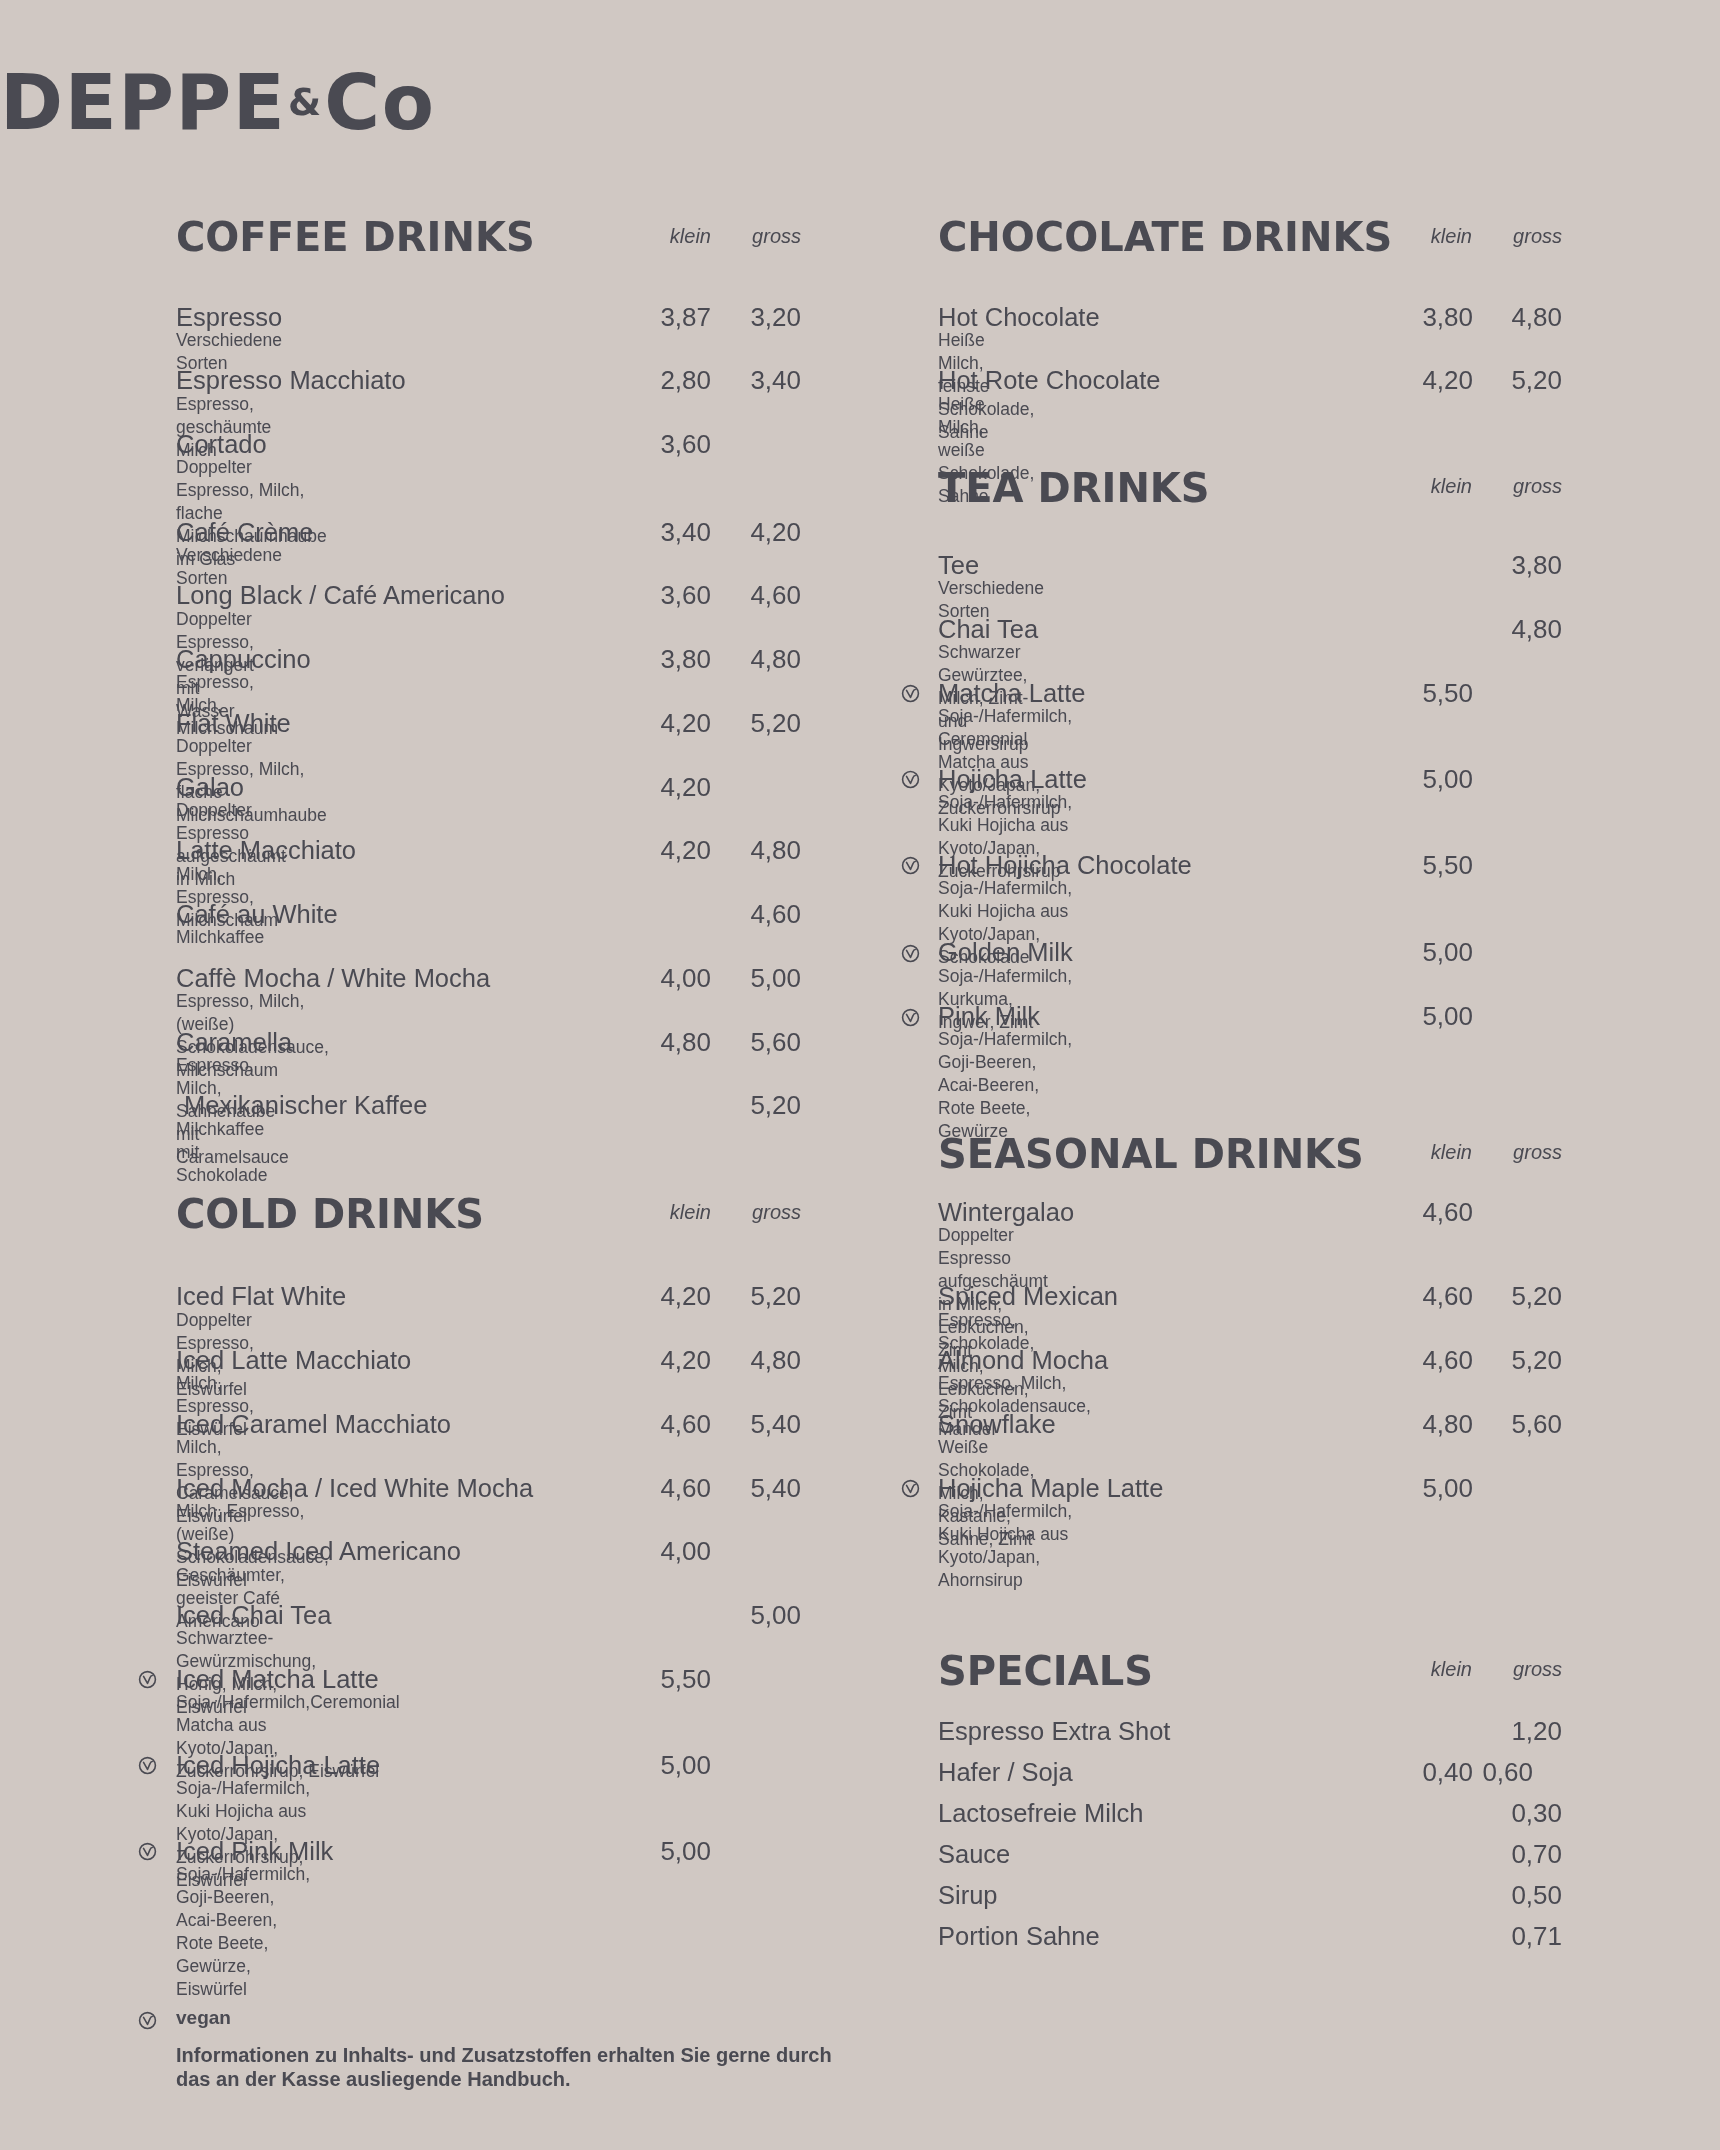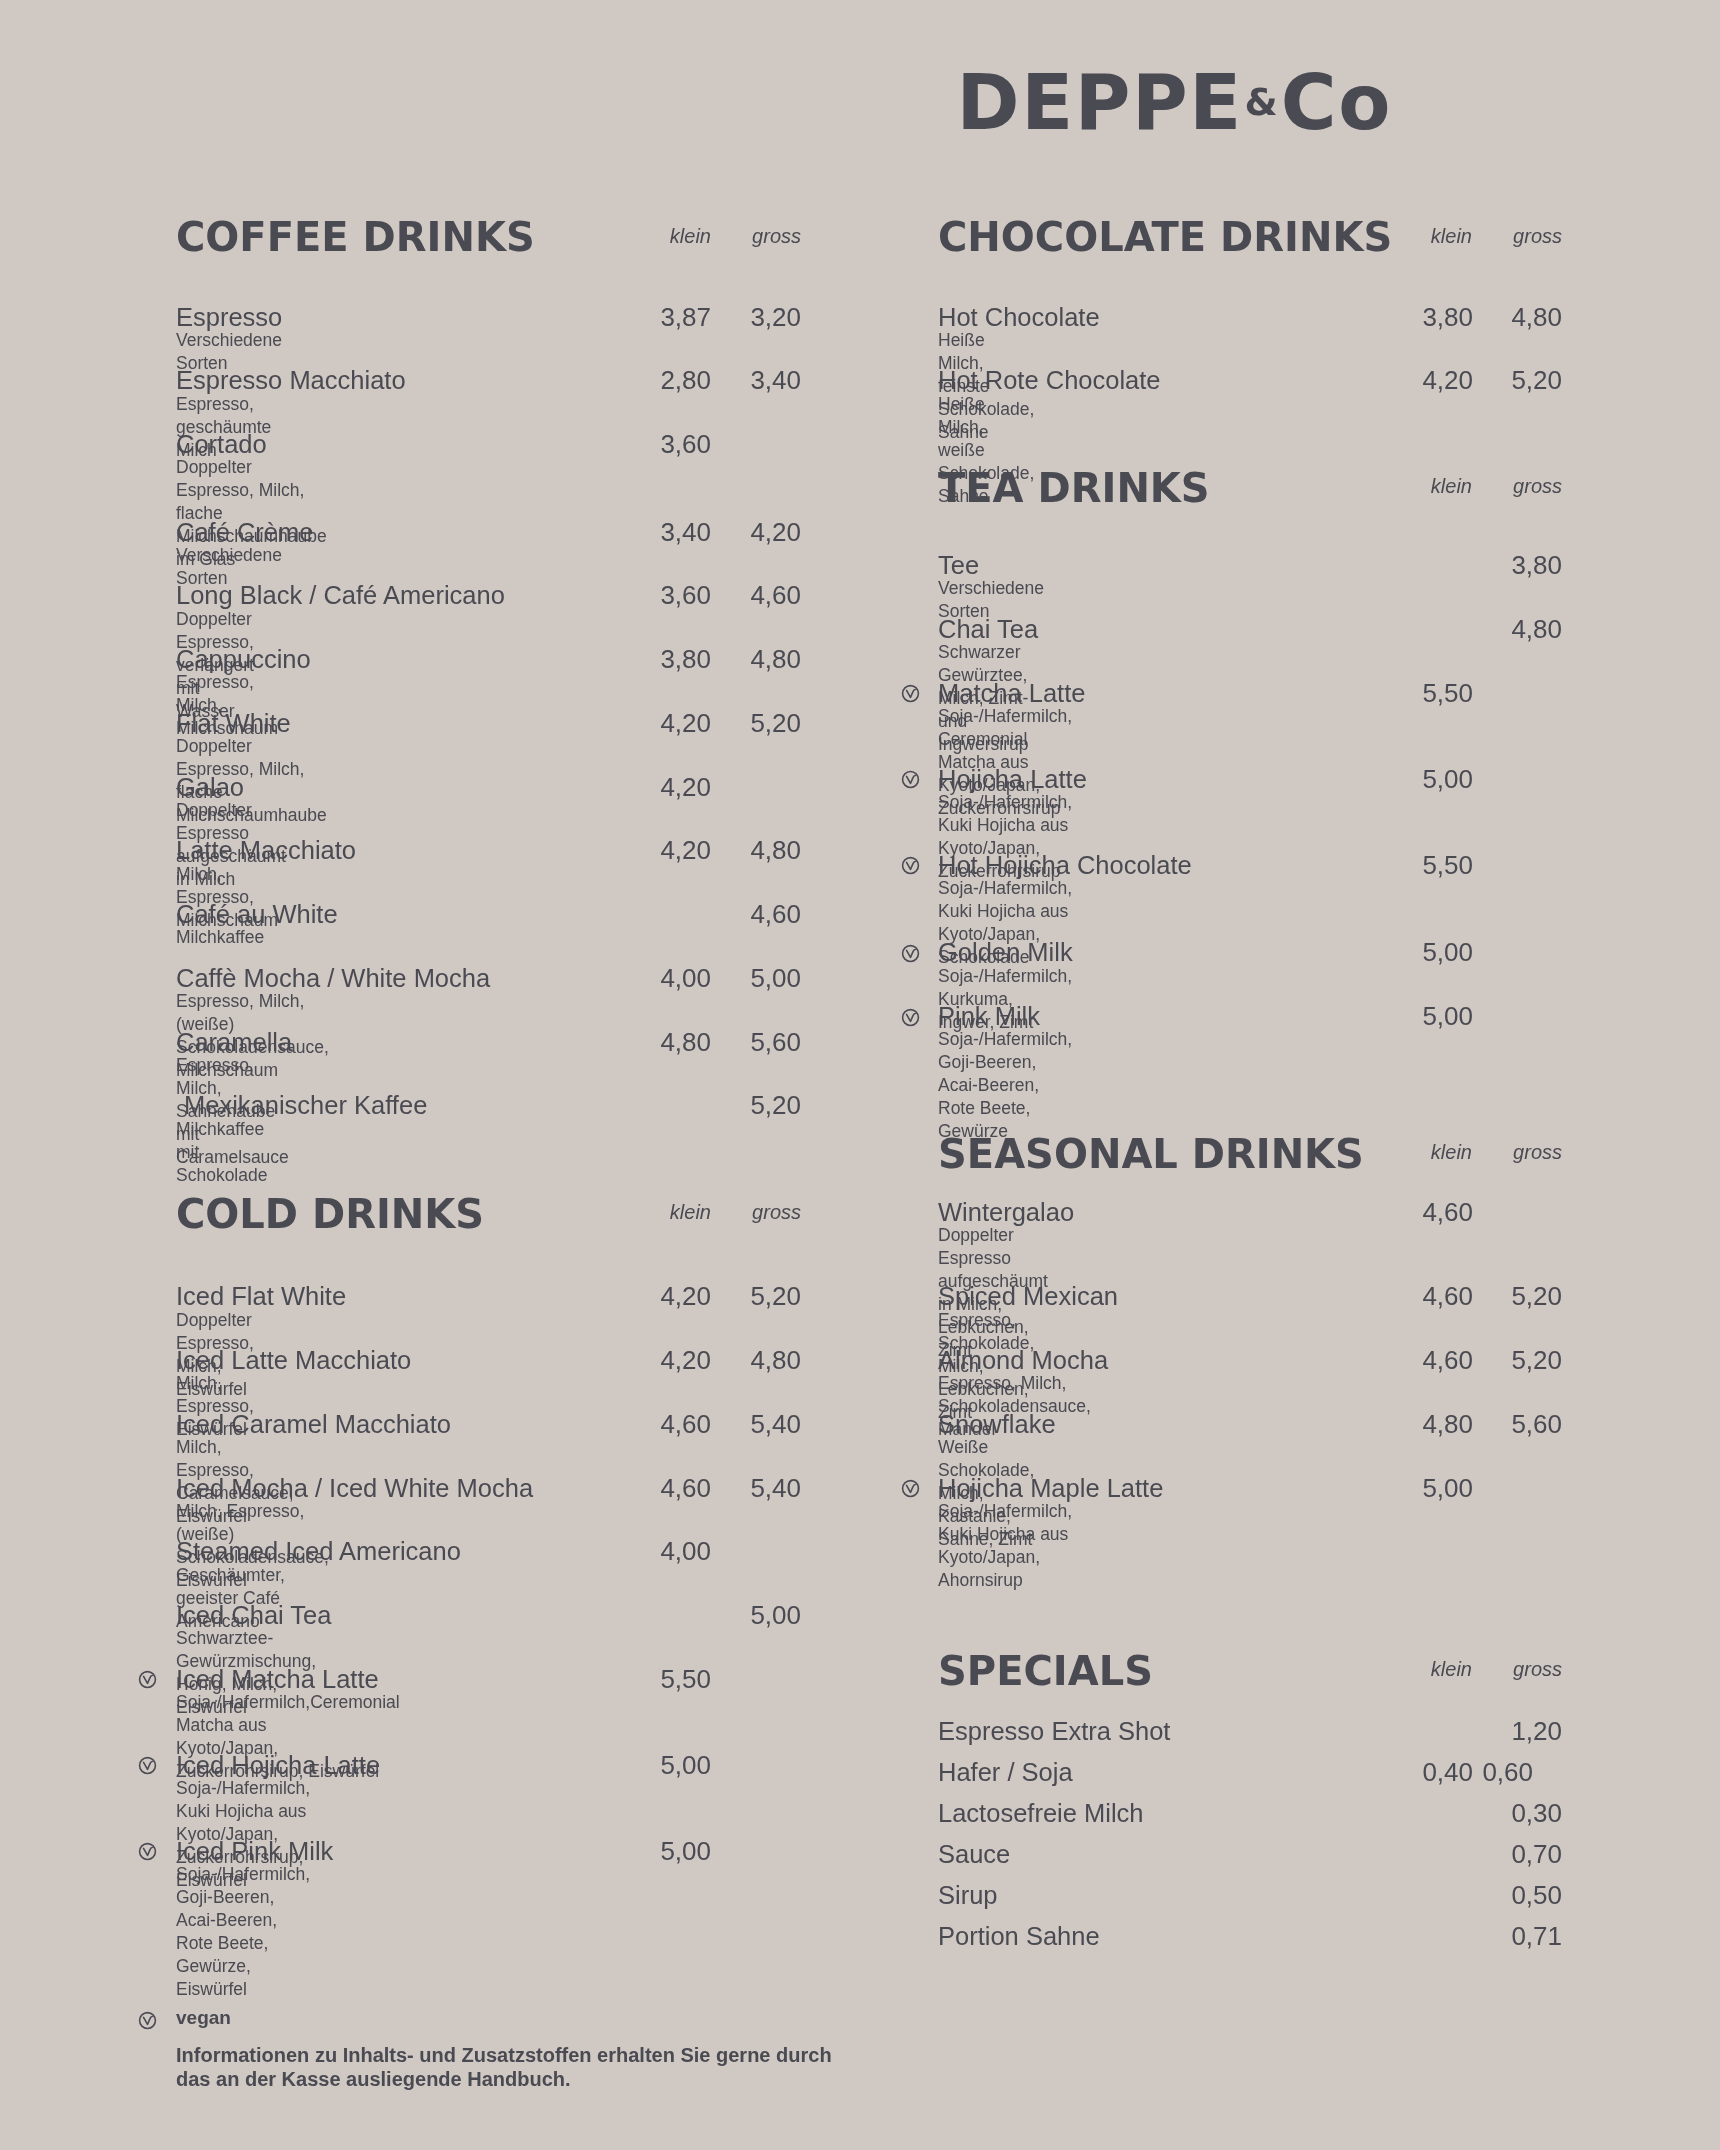--- a/index.html
+++ b/index.html
@@ -1,20 +1,20 @@
 <!DOCTYPE html>
 <html style="font-size:12.7px"><head>
 <meta charset="utf-8">
 <style>
   html, body { margin:0; padding:0; }
   body {
     width:1721px; height:2151px; background:#D0C8C3; color:#4A4A52;
     font-family:"Liberation Sans", sans-serif; position:relative; overflow:hidden;
   }
-  .logo { position:absolute; left:0; width:1392px; top:62px; text-align:right; }
+  .logo { position:absolute; left:0; width:1392px; top:62px; text-align:left; }
   .logo-main { font-family:"DejaVu Sans", sans-serif; font-weight:bold; font-size:76px; letter-spacing:1.6px; line-height:80px; color:#4A4A52; }
   .logo-amp { font-size:38px; vertical-align:14.3px; margin:0 1.6px; }
   .logo-sub { font-family:"DejaVu Sans", sans-serif; font-weight:bold; font-size:21.5px; letter-spacing:2.4px; margin-top:0px; }
   .section { position:absolute; }
   .sec-title { position:absolute; font-family:"DejaVu Sans", sans-serif; font-weight:bold; font-size:40px; letter-spacing:0px; white-space:nowrap; line-height:48px; }
   .hdr { position:absolute; font-style:italic; font-size:20px; width:96px; text-align:right; }
   .item { position:absolute; }
   .iname { position:absolute; font-size:25.5px; white-space:nowrap; line-height:29px; }
   .idesc { position:absolute; font-size:17.5px; line-height:23px; white-space:pre-line; }
   .price { position:absolute; font-size:26px; width:112px; text-align:right; line-height:29px; }

